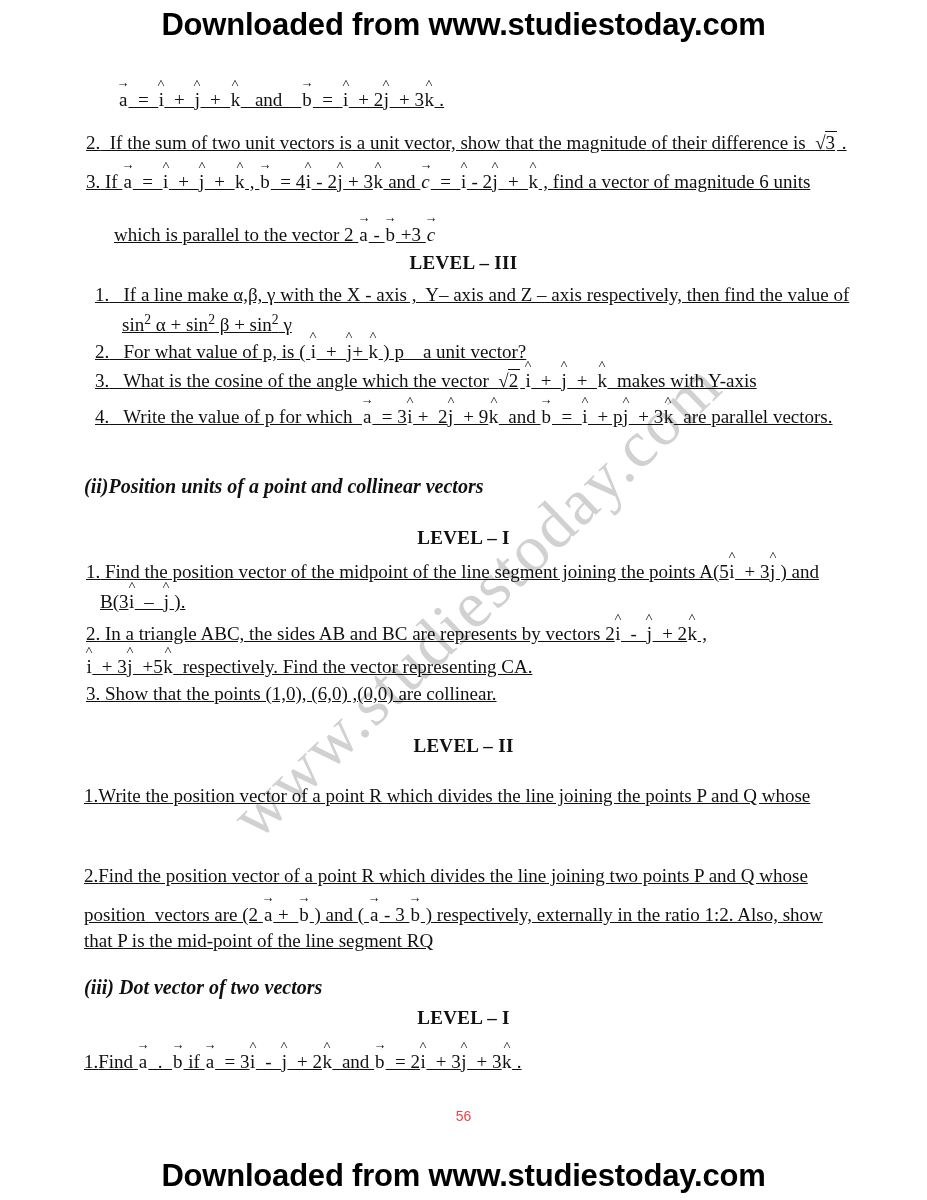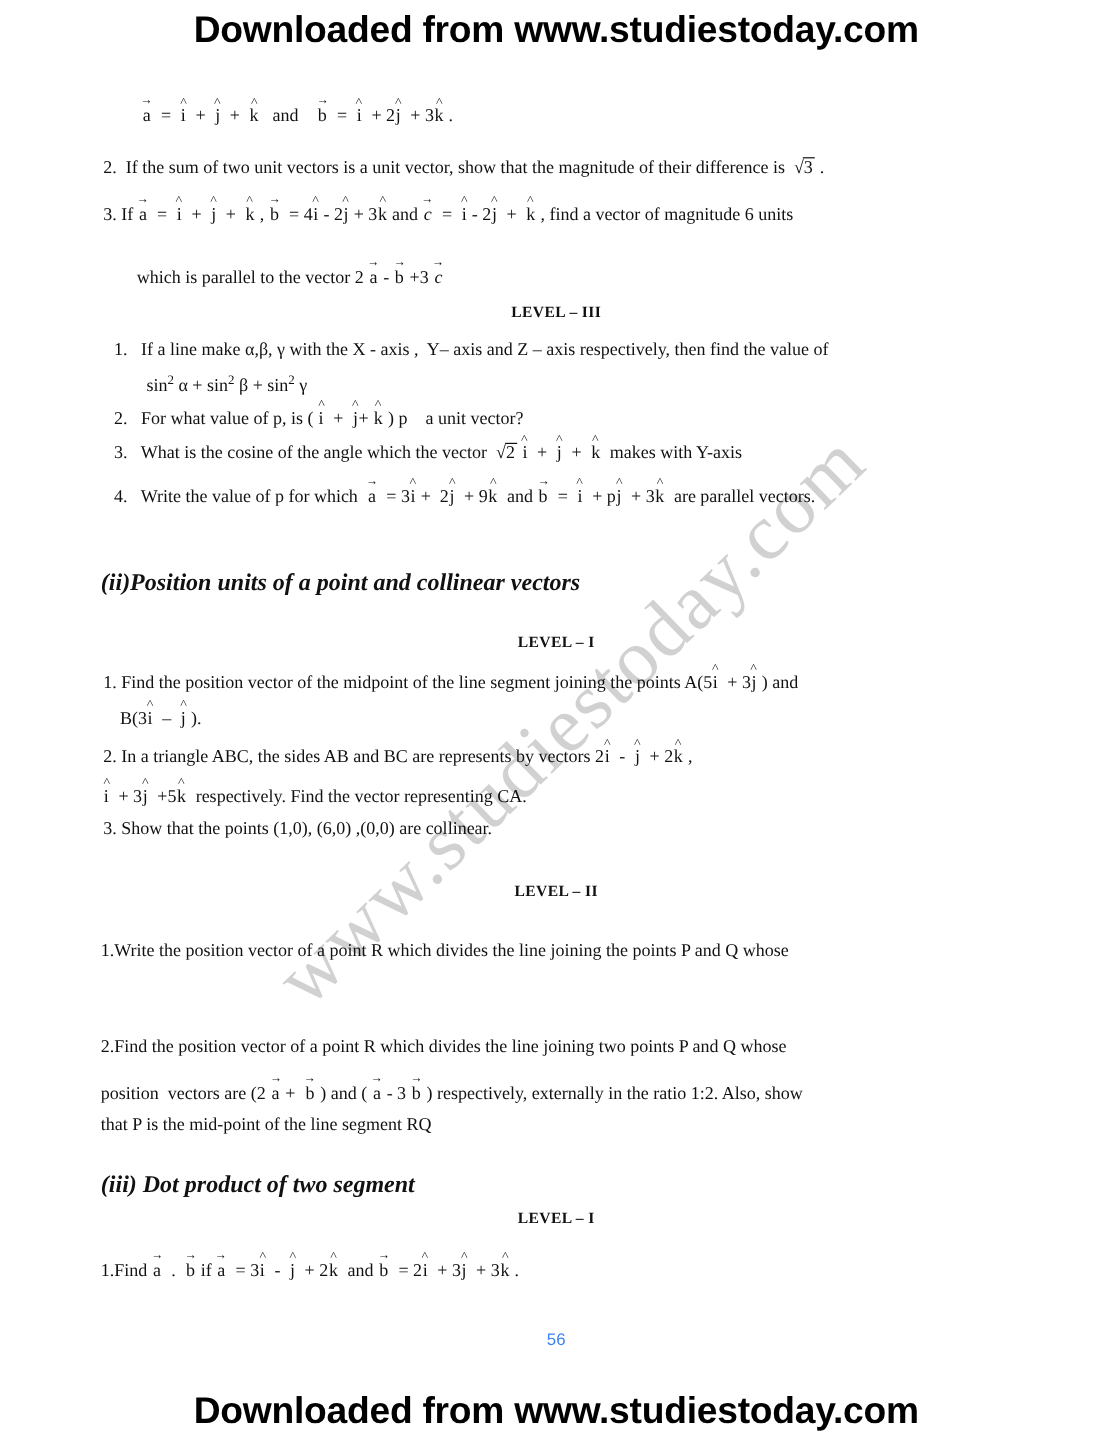--- a/index.html
+++ b/index.html
@@ -58,49 +58,50 @@
     position: absolute;
     left: 0;
     top: 0;
     width: 927px;
     height: 1200px;
     z-index: 2;
   }
 
   .line {
     position: absolute;
-    font-size: 15px;
+    font-size: 19px;
     line-height: 1.25;
     white-space: nowrap;
+    text-decoration: underline;
   }
 
   .head {
     position: absolute;
     font-weight: bold;
-    font-size: 13px;
+    font-size: 19px;
     letter-spacing: 0.3px;
     white-space: nowrap;
   }
 
   .sect {
     position: absolute;
     font-style: italic;
     font-weight: bold;
     font-size: 20px;
     white-space: nowrap;
   }
 
   .pageno {
     position: absolute;
     width: 927px;
     left: 0;
     text-align: center;
     font-family: "Liberation Sans", "DejaVu Sans", sans-serif;
     font-size: 14px;
-    color: #3b82f6;
+    color: #ef4444;
   }
 
   
   .vec {
     position: relative;
     display: inline-block;
     padding: 0 1px;
   }
   .vec::before {
     content: "\2192";
@@ -211,21 +212,21 @@
   <div class="line" style="left:84px; top:864px;">
     <span>2.</span>Find the position vector of a point R which divides the line joining two points P and Q whose
   </div>
   <div class="line" style="left:84px; top:903px;">
     position &nbsp;vectors are (2 <span class="vec">a</span> + &nbsp;<span class="vec">b</span> ) and ( <span class="vec">a</span> - 3 <span class="vec">b</span> ) respectively, externally in the ratio 1:2. Also, show
   </div>
   <div class="line" style="left:84px; top:929px;">
     that P is the mid-point of the line segment RQ
   </div>
 
-  <div class="sect" style="left:84px; top:976px;">(iii) Dot product of two  segment</div>
+  <div class="sect" style="left:84px; top:976px;">(iii) Dot vector of two  vectors</div>
 
   <div class="head" style="left:0; top:1007px; width:927px; text-align:center;">LEVEL – I</div>
 
   <div class="line" style="left:84px; top:1050px;">
     <span>1.</span>Find <span class="vec">a</span> &nbsp;.&nbsp; <span class="vec">b</span> if <span class="vec">a</span> &nbsp;= 3<span class="hat">i</span> &nbsp;-&nbsp; <span class="hat">j</span> &nbsp;+ 2<span class="hat">k</span> &nbsp;and <span class="vec">b</span> &nbsp;= 2<span class="hat">i</span> &nbsp;+ 3<span class="hat">j</span> &nbsp;+ 3<span class="hat">k</span> .
   </div>
 
   <div class="pageno" style="top:1108px;">56</div>
 
 </div>

